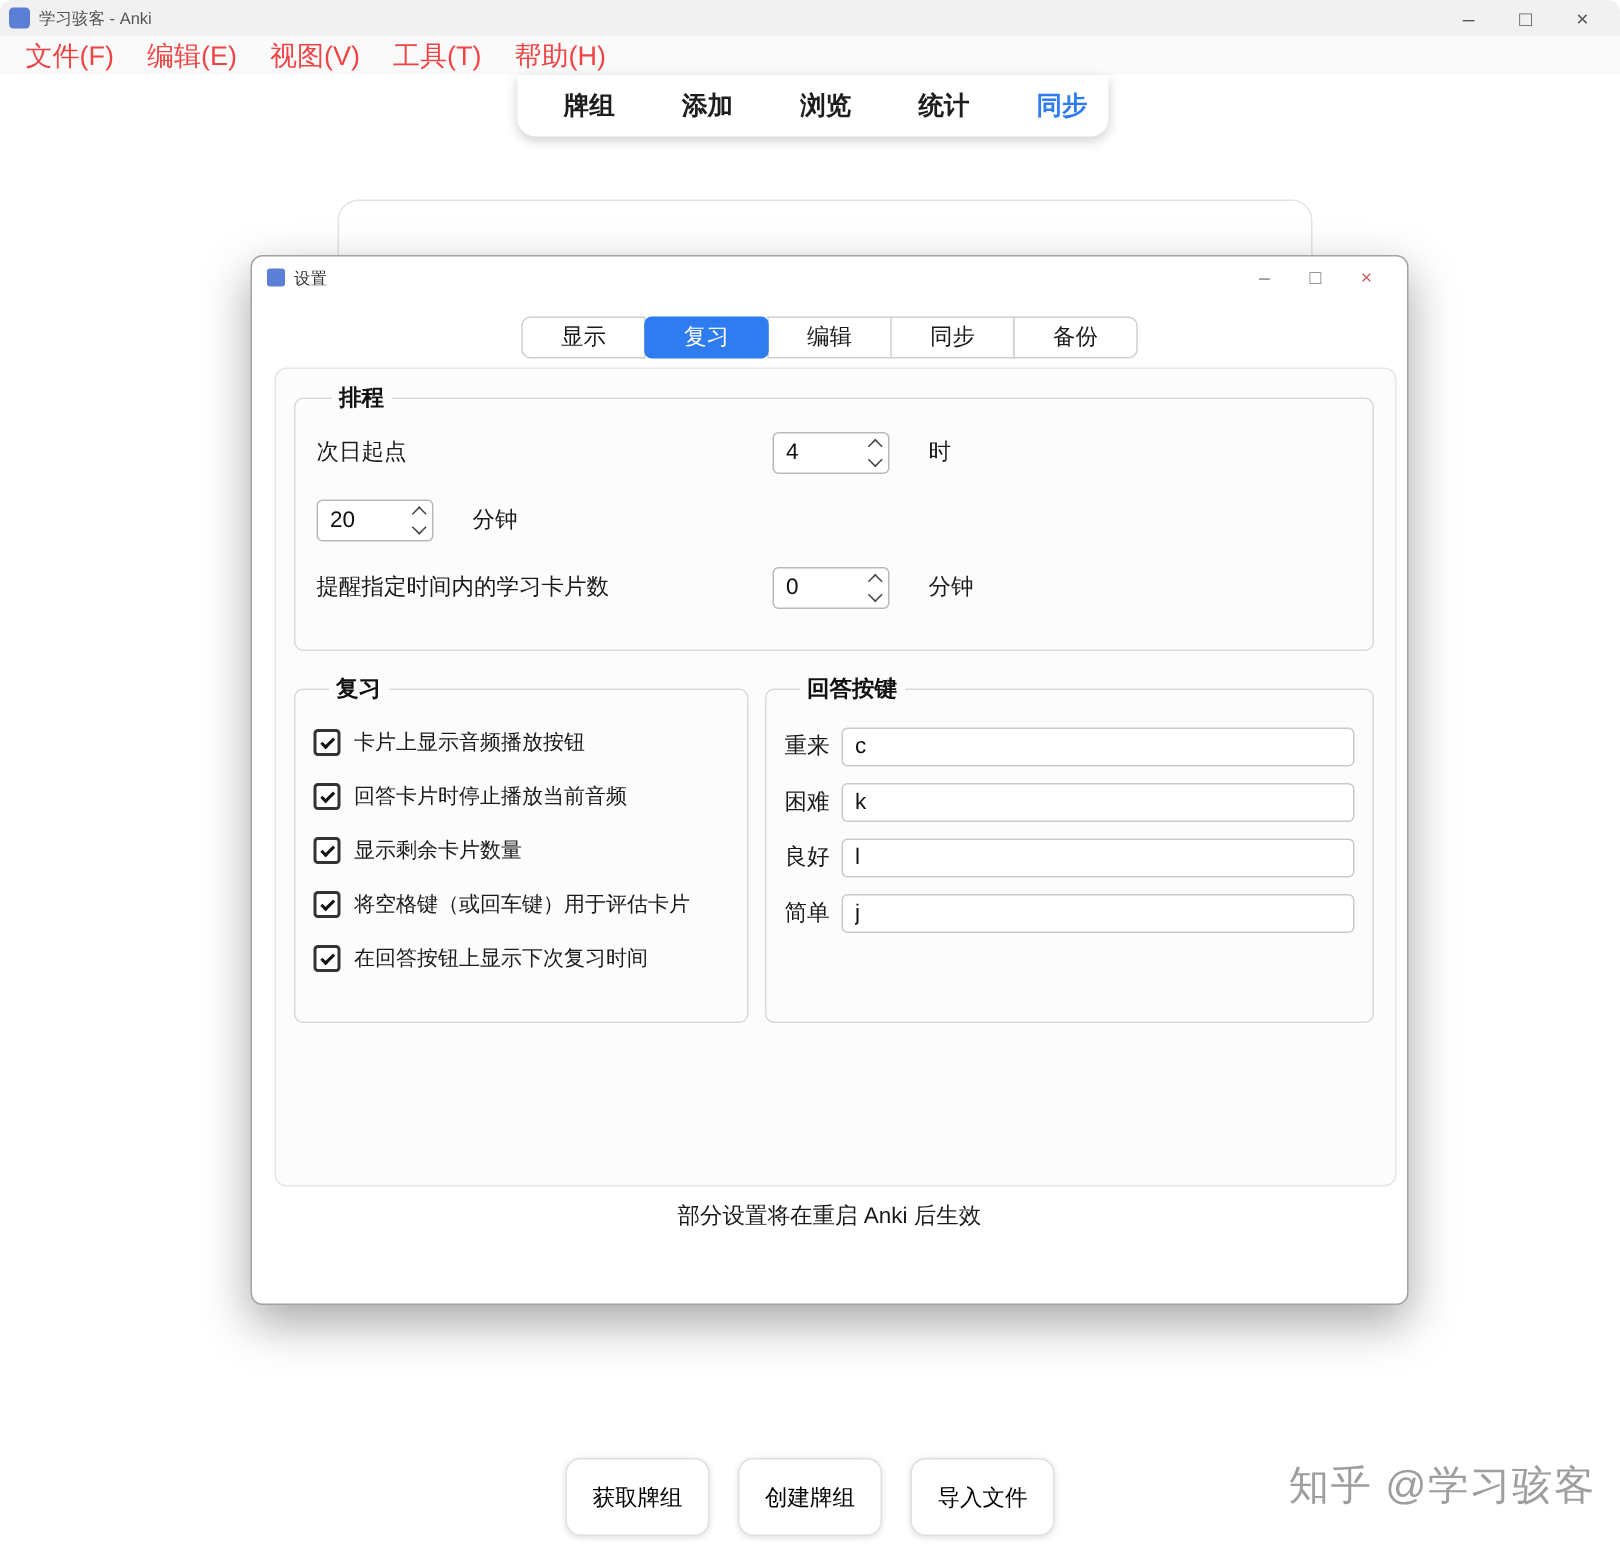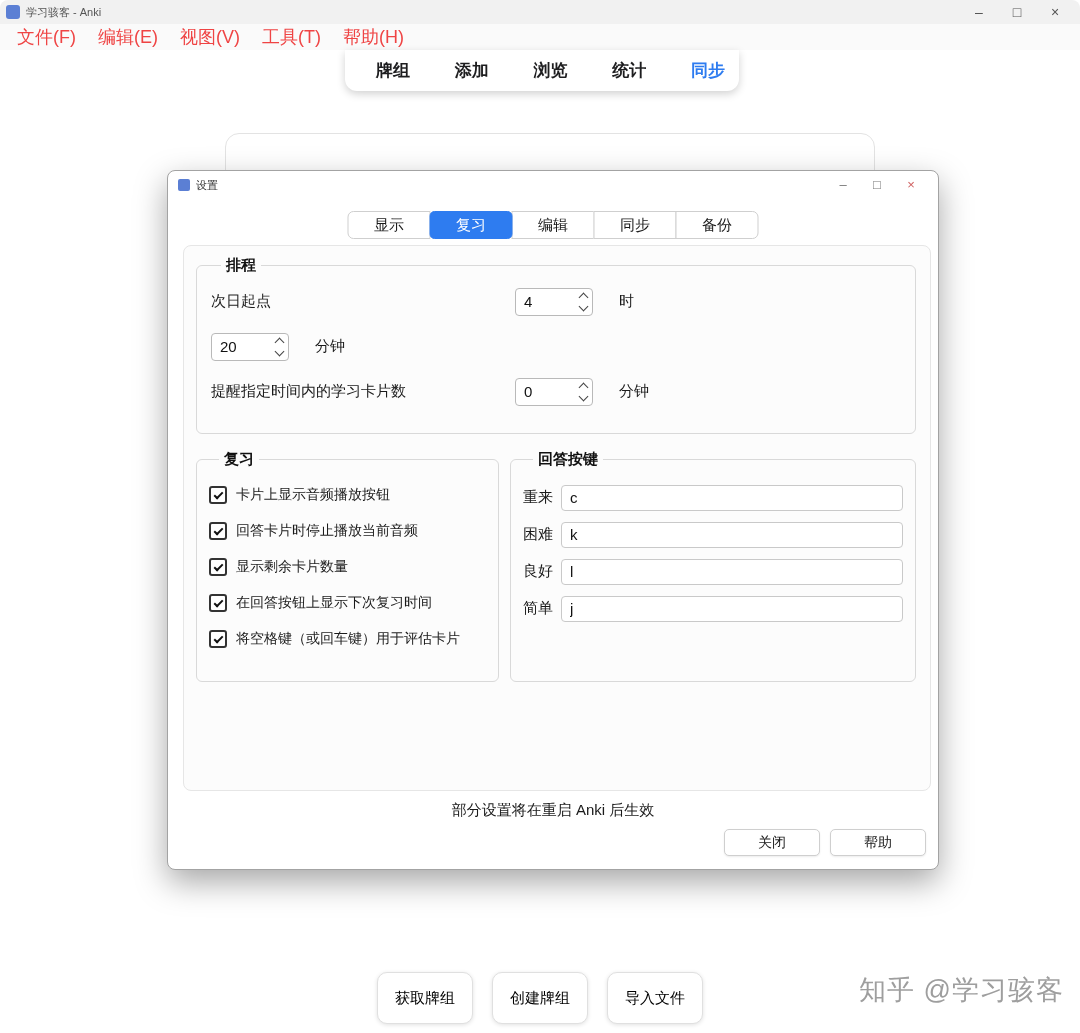--- a/index.html
+++ b/index.html
@@ -251,27 +251,27 @@
       <div class="chk-row">
         <span class="checkbox">
             <span class="tick"></span>
           </span>
         <span class="chk-label">显示剩余卡片数量</span>
       </div>
       <div class="chk-row">
         <span class="checkbox">
             <span class="tick"></span>
           </span>
+        <span class="chk-label">将空格键（或回车键）用于评估卡片</span>
+      </div>
+      <div class="chk-row">
+        <span class="checkbox">
+            <span class="tick"></span>
+          </span>
         <span class="chk-label">在回答按钮上显示下次复习时间</span>
-      </div>
-      <div class="chk-row">
-        <span class="checkbox">
-            <span class="tick"></span>
-          </span>
-        <span class="chk-label">将空格键（或回车键）用于评估卡片</span>
       </div>
     </fieldset>
 
     <fieldset class="groupbox gb-keys">
       <legend>回答按键</legend>
 
       <div class="key-row">
         <span class="key-label">重来</span>
         <input class="key-input" value="c" style="">
       </div>
@@ -286,24 +286,20 @@
       <div class="key-row">
         <span class="key-label">简单</span>
         <input class="key-input" value="j" style="">
       </div>
     </fieldset>
 
   </div>
 
   <div class="dialog-note">部分设置将在重启 Anki 后生效</div>
 
-  <div class="dialog-actions">
-    <button class="dlg-action-btn">关闭</button>
-    <button class="dlg-action-btn">帮助</button>
-  </div>
 
 </div>
 
 <div class="bottom-buttons">
   <button class="bottom-btn">获取牌组</button>
   <button class="bottom-btn">创建牌组</button>
   <button class="bottom-btn">导入文件</button>
 </div>
 
 <div class="watermark">知乎 @学习骇客</div>

